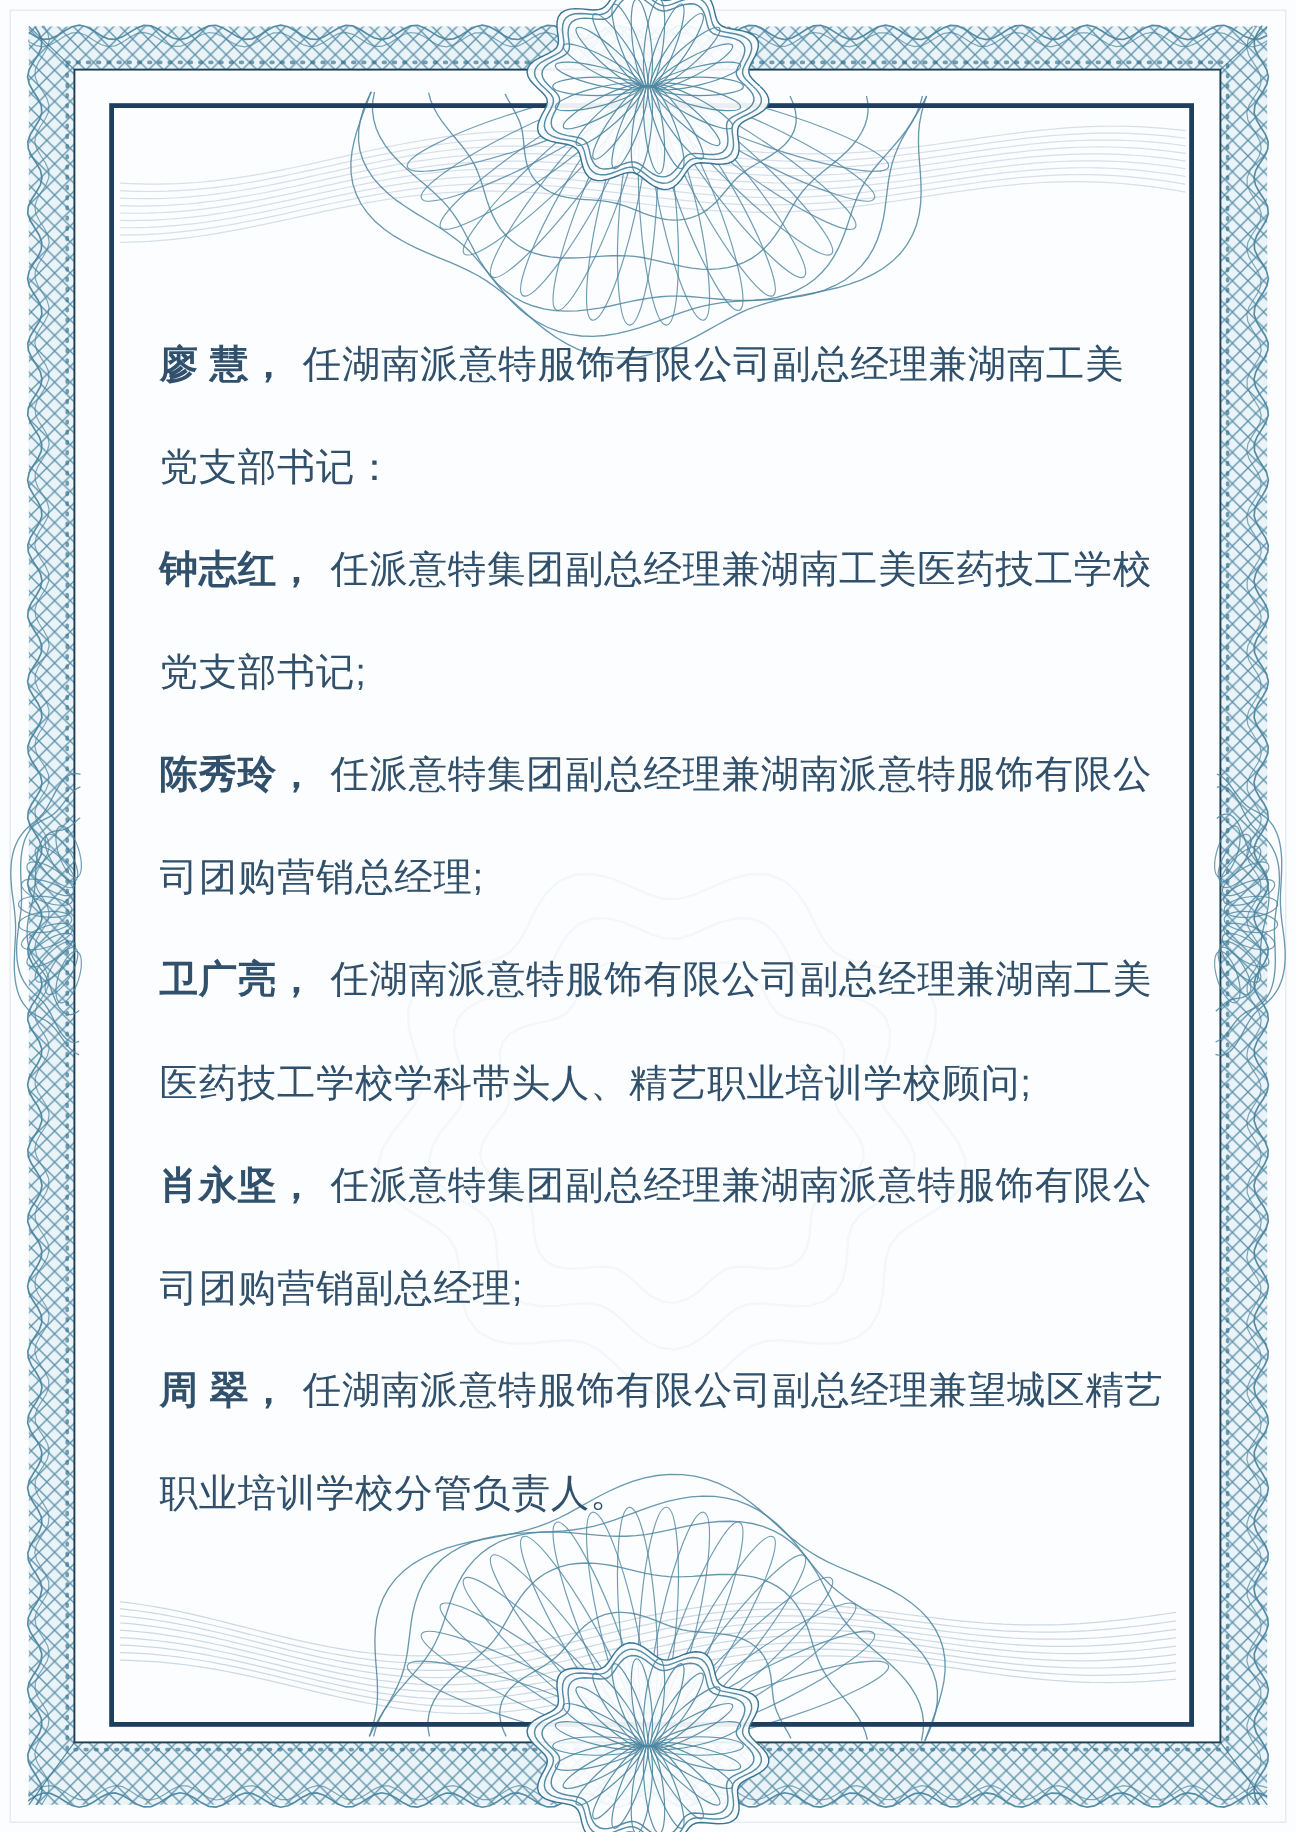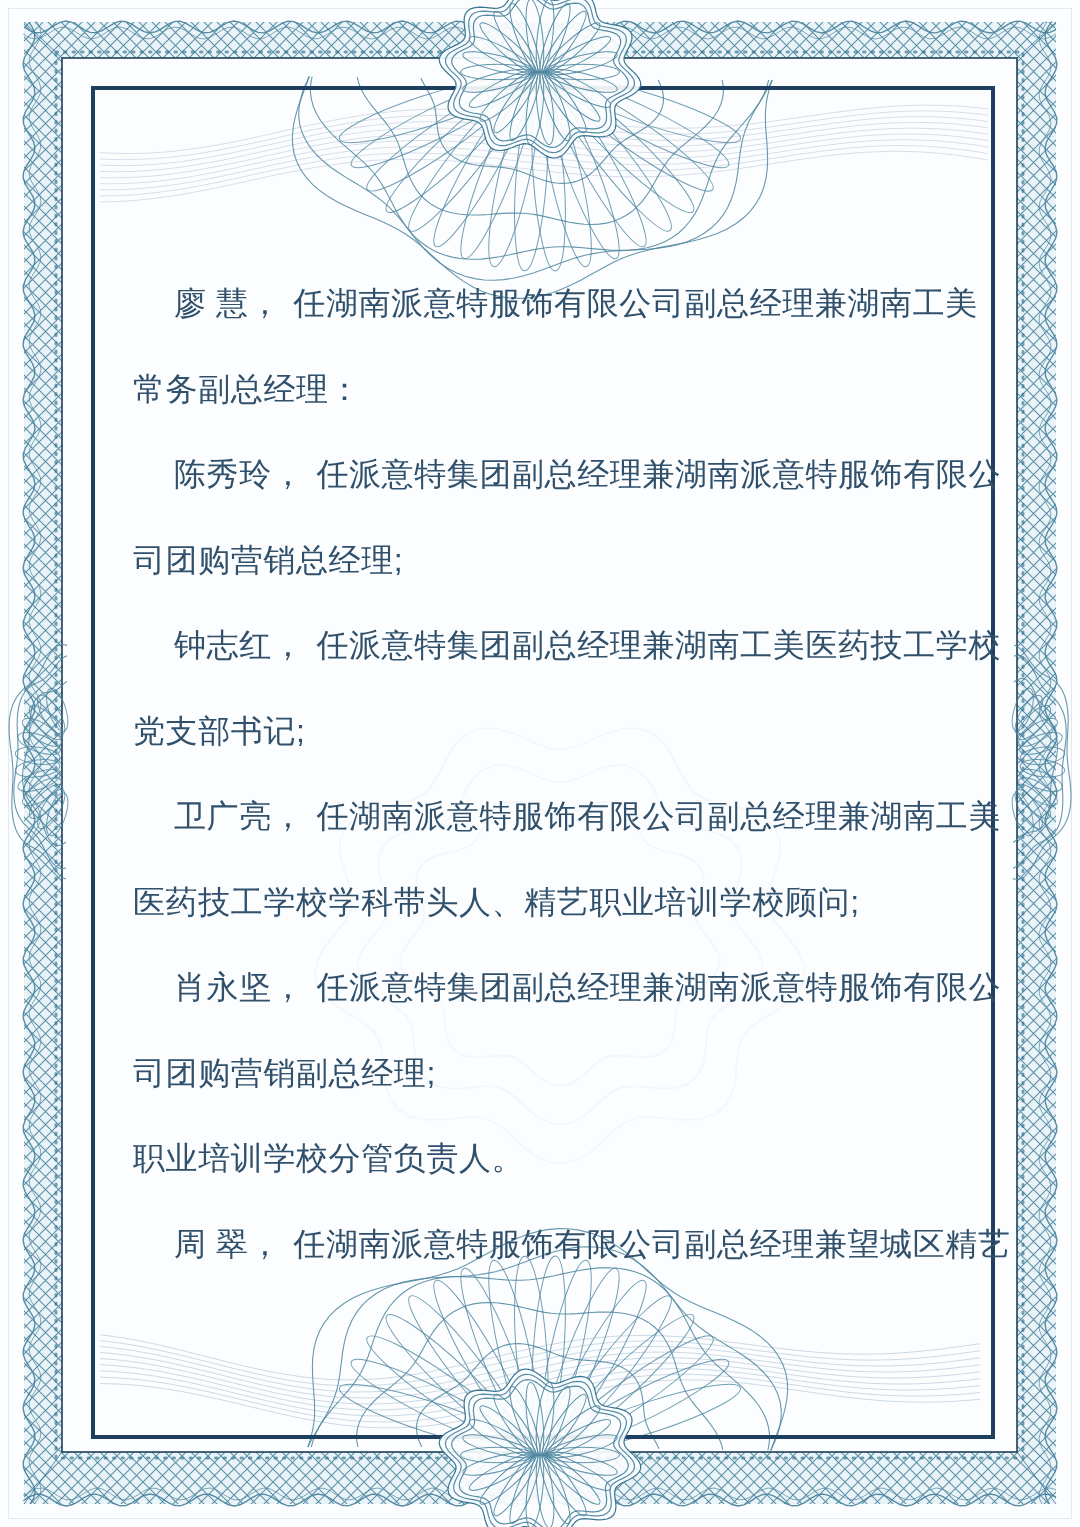--- a/index.html
+++ b/index.html
@@ -10,21 +10,21 @@
   }
   #deco{position:absolute;left:0;top:0;width:1080px;height:1527px;}
   .textblock{
     position:absolute;left:133px;top:261px;width:872px;
     color:#30506b;
   }
   .line{
     height:85.5px;line-height:85.5px;font-size:32px;letter-spacing:0.6px;
     white-space:nowrap;font-weight:500;
   }
-  .person{font-weight:400;margin-right:12px;margin-left:41px;}
+  .person{font-weight:700;margin-right:12px;}
 </style>
 </head>
 <body>
 
 <div class="page">
 
   <svg id="deco" viewBox="0 0 1080 1527" aria-hidden="true">
     <defs>
       <pattern id="mesh" width="13" height="13" patternUnits="userSpaceOnUse">
         <path d="M0 0L13 13M13 0L0 13" stroke="#4d86a0" stroke-width="1.1" fill="none" opacity="0.9"></path>
@@ -200,37 +200,37 @@
       <ellipse cx="1028.7689674028743" cy="809.0991966638373" rx="22.36" ry="8.5" fill="none" stroke="#4d86a0" stroke-width="1" opacity="0.8" transform="rotate(58.9 1028.8 809.1)"></ellipse>
       <ellipse cx="1022.8378860391235" cy="814.3081083962335" rx="22.36" ry="8.5" fill="none" stroke="#4d86a0" stroke-width="1" opacity="0.8" transform="rotate(72.0 1022.8 814.3)"></ellipse>
       <path d="M1014.0 682.0L1015.7 680.7L1017.4 679.7L1019.2 678.9L1021.0 678.5L1022.8 678.5L1024.6 678.9L1026.3 679.8L1027.9 681.1L1029.5 682.8L1031.0 684.8L1032.3 687.2L1033.6 689.8L1034.7 692.5L1035.8 695.2L1036.8 698.0L1037.7 700.7L1038.7 703.3L1039.7 705.7L1040.7 708.0L1041.8 710.2L1042.9 712.1L1044.2 714.0L1045.5 715.9L1046.9 717.7L1048.3 719.6L1049.8 721.6L1051.2 723.8L1052.6 726.1L1053.8 728.7L1054.9 731.4L1055.9 734.4L1056.6 737.5L1057.1 740.8L1057.4 744.1L1057.4 747.6L1057.3 751.0L1056.9 754.5L1056.4 757.9L1055.8 761.1L1055.1 764.3L1054.3 767.4L1053.6 770.3L1052.9 773.2L1052.3 776.1L1051.7 778.9L1051.3 781.8L1051.0 784.7L1050.7 787.7L1050.5 790.8L1050.4 794.0L1050.3 797.4L1050.1 800.8L1049.9 804.2L1049.5 807.6L1049.0 811.0L1048.4 814.3L1047.6 817.4L1046.5 820.2L1045.4 822.8L1044.0 825.0L1042.5 826.9L1040.9 828.4L1039.2 829.6L1037.4 830.4L1035.6 831.1L1033.8 831.5L1032.1 831.8L1030.3 832.1L1028.7 832.3L1027.1 832.7L1025.5 833.2L1024.0 833.9L1022.5 834.7L1021.0 835.8L1019.6 837.0L1018.0 838.4L1016.5 839.8L1014.9 841.3L1013.2 842.6" fill="none" stroke="#4d86a0" stroke-width="1.1" opacity="0.85"></path>
       <path d="M1014.0 656.1L1016.2 655.5L1018.4 655.4L1020.7 655.8L1022.8 656.9L1024.9 658.4L1026.9 660.5L1028.8 662.9L1030.6 665.6L1032.3 668.5L1033.9 671.5L1035.4 674.6L1036.9 677.5L1038.3 680.3L1039.8 682.8L1041.3 685.2L1042.9 687.4L1044.6 689.3L1046.3 691.1L1048.2 692.9L1050.1 694.6L1052.1 696.4L1054.1 698.3L1056.1 700.4L1058.0 702.8L1059.8 705.5L1061.4 708.5L1062.9 711.8L1064.1 715.4L1065.0 719.3L1065.7 723.4L1066.0 727.6L1066.2 732.0L1066.1 736.3L1065.8 740.7L1065.3 745.0L1064.8 749.2L1064.2 753.2L1063.6 757.2L1063.1 761.0L1062.6 764.7L1062.3 768.4L1062.1 772.1L1062.0 775.9L1062.1 779.7L1062.2 783.6L1062.4 787.7L1062.6 791.8L1062.7 796.1L1062.8 800.5L1062.7 804.8L1062.4 809.2L1061.9 813.4L1061.2 817.5L1060.2 821.4L1059.0 825.0L1057.5 828.2L1055.8 831.0L1054.0 833.5L1052.0 835.6L1049.9 837.3L1047.7 838.7L1045.6 840.0L1043.4 841.0L1041.4 842.0L1039.3 843.0L1037.4 844.1L1035.6 845.4L1033.8 846.9L1032.1 848.6L1030.4 850.5L1028.7 852.6L1026.9 855.0L1025.2 857.3L1023.3 859.7L1021.4 862.0L1019.4 864.1L1017.3 865.9L1015.2 867.3L1013.0 868.3" fill="none" stroke="#4d86a0" stroke-width="1.1" opacity="0.85"></path>
       <path d="M1014.0 645.0L1016.4 646.1L1018.8 647.6L1021.0 649.7L1023.2 652.0L1025.3 654.6L1027.3 657.4L1029.2 660.1L1031.1 662.7L1032.9 665.2L1034.8 667.4L1036.7 669.4L1038.6 671.2L1040.6 672.7L1042.7 674.0L1044.9 675.2L1047.1 676.4L1049.5 677.7L1051.8 679.1L1054.2 680.7L1056.5 682.7L1058.6 685.1L1060.7 687.8L1062.5 691.0L1064.1 694.5L1065.5 698.5L1066.5 702.7L1067.3 707.2L1067.8 711.9L1068.1 716.7L1068.1 721.5L1068.0 726.3L1067.8 731.0L1067.6 735.6L1067.3 740.1L1067.1 744.4L1067.0 748.6L1067.0 752.7L1067.2 756.8L1067.5 760.9L1067.9 765.0L1068.4 769.3L1069.0 773.6L1069.6 778.1L1070.2 782.7L1070.6 787.4L1070.9 792.2L1071.0 797.0L1070.8 801.8L1070.4 806.5L1069.6 811.0L1068.6 815.2L1067.2 819.2L1065.6 822.8L1063.8 826.0L1061.8 828.9L1059.7 831.5L1057.5 833.8L1055.3 835.8L1053.1 837.7L1050.9 839.5L1048.8 841.3L1046.9 843.2L1045.0 845.2L1043.2 847.5L1041.5 850.0L1039.9 852.7L1038.2 855.7L1036.6 858.8L1034.9 862.0L1033.1 865.3L1031.2 868.4L1029.2 871.4L1027.1 874.0L1024.9 876.2L1022.6 877.9L1020.2 879.0L1017.8 879.5L1015.3 879.3L1012.9 878.6" fill="none" stroke="#4d86a0" stroke-width="1.1" opacity="0.85"></path>
     </svg>
 
   <div class="textblock">
     <div>
       <div class="line"><span class="person">廖 慧，</span><span>任湖南派意特服饰有限公司副总经理兼湖南工美</span></div>
-      <div class="line"><span>常务副总经理：</span></div>
+      <div class="line"><span>党支部书记：</span></div>
+    </div>
+    <div>
+      <div class="line"><span class="person">钟志红，</span><span>任派意特集团副总经理兼湖南工美医药技工学校</span></div>
+      <div class="line"><span>党支部书记;</span></div>
     </div>
     <div>
       <div class="line"><span class="person">陈秀玲，</span><span>任派意特集团副总经理兼湖南派意特服饰有限公</span></div>
       <div class="line"><span>司团购营销总经理;</span></div>
     </div>
     <div>
-      <div class="line"><span class="person">钟志红，</span><span>任派意特集团副总经理兼湖南工美医药技工学校</span></div>
-      <div class="line"><span>党支部书记;</span></div>
-    </div>
-    <div>
       <div class="line"><span class="person">卫广亮，</span><span>任湖南派意特服饰有限公司副总经理兼湖南工美</span></div>
       <div class="line"><span>医药技工学校学科带头人、精艺职业培训学校顾问;</span></div>
     </div>
     <div>
       <div class="line"><span class="person">肖永坚，</span><span>任派意特集团副总经理兼湖南派意特服饰有限公</span></div>
       <div class="line"><span>司团购营销副总经理;</span></div>
     </div>
     <div>
+      <div class="line"><span class="person">周 翠，</span><span>任湖南派意特服饰有限公司副总经理兼望城区精艺</span></div>
       <div class="line"><span>职业培训学校分管负责人。</span></div>
-      <div class="line"><span class="person">周 翠，</span><span>任湖南派意特服饰有限公司副总经理兼望城区精艺</span></div>
     </div>
   </div>
 
 </div>
 
 </body></html>

